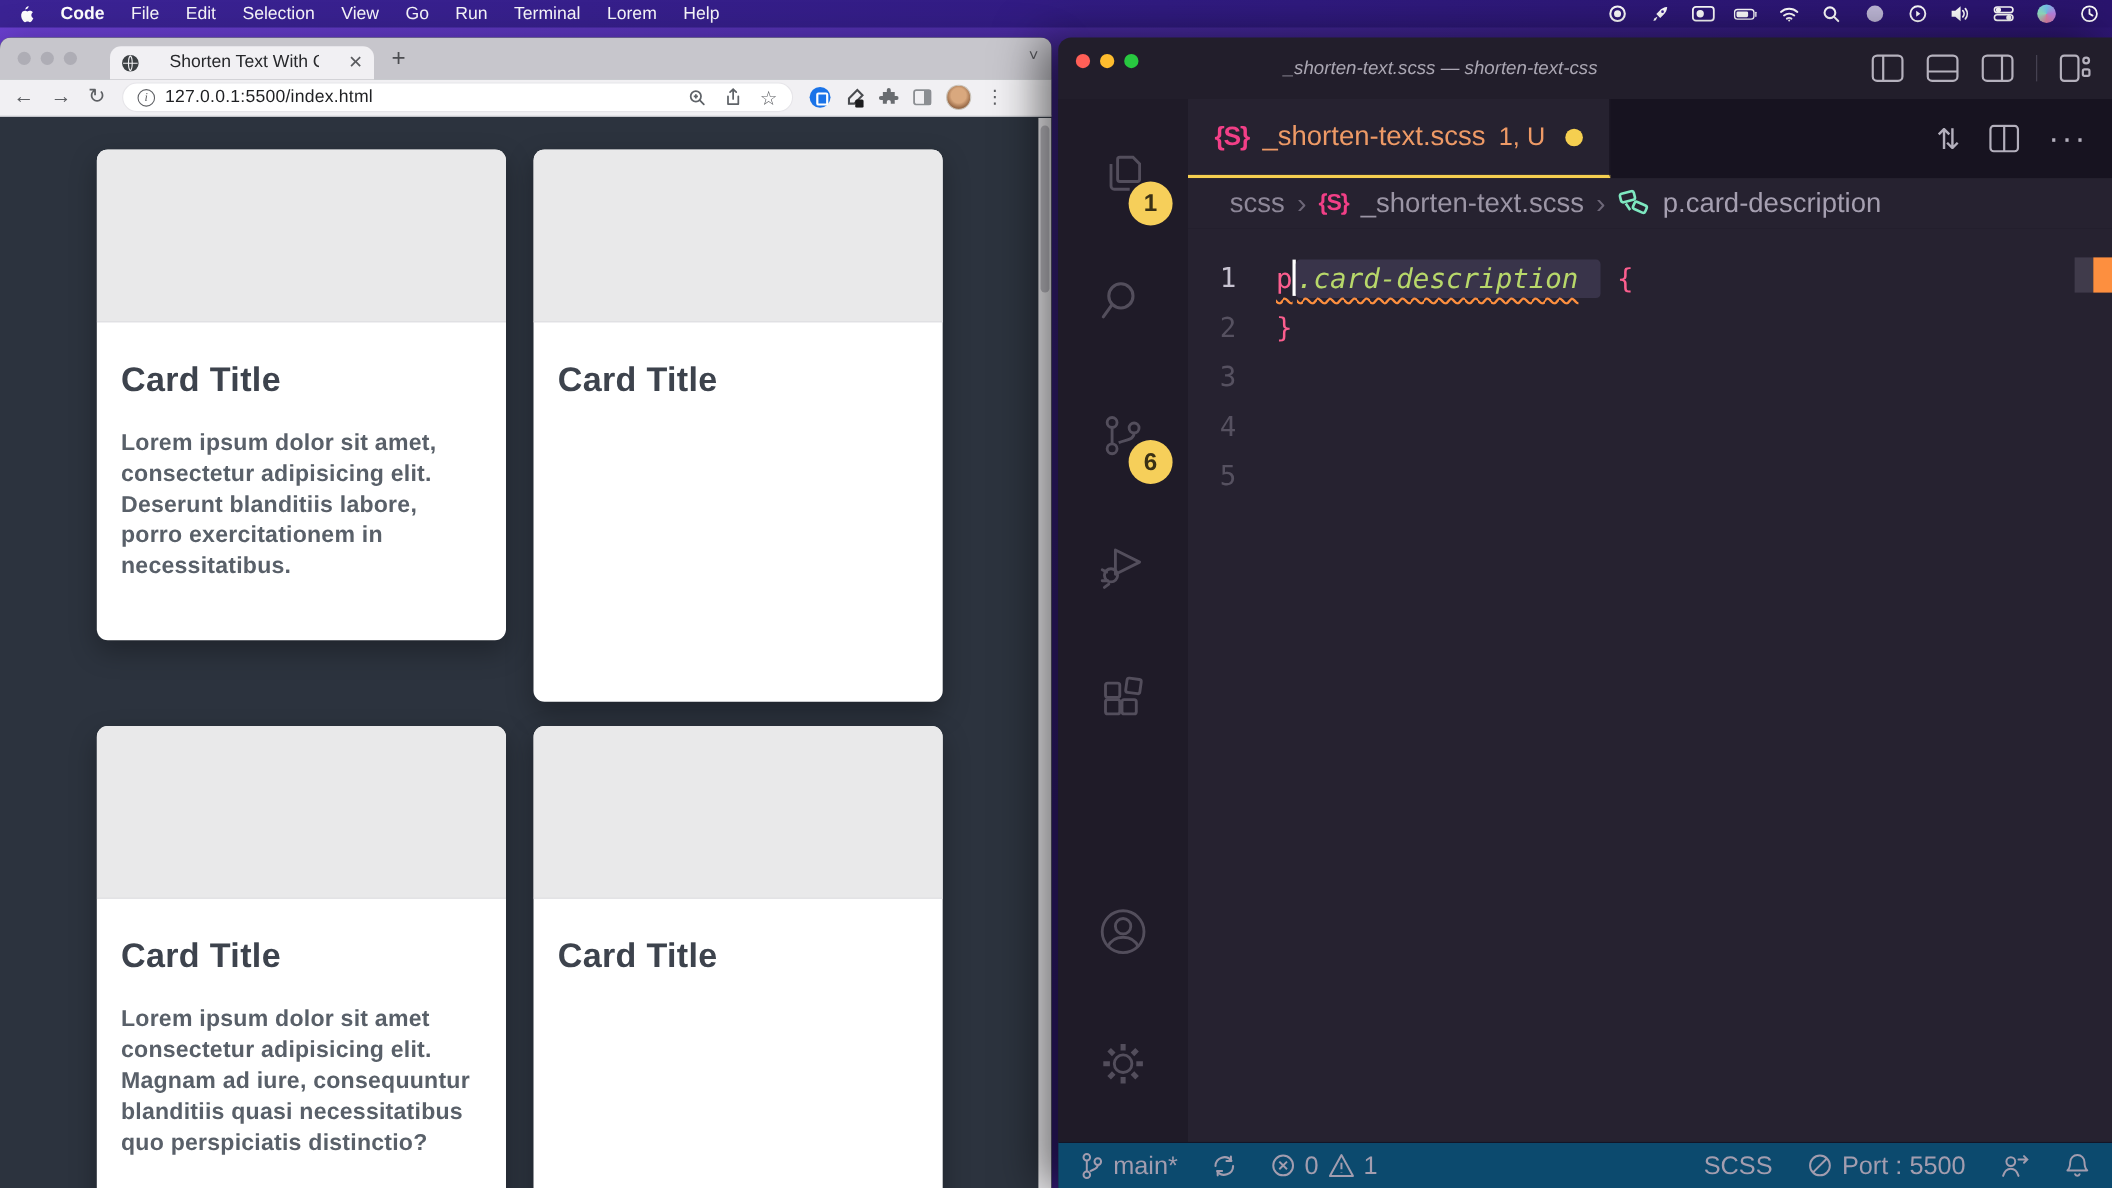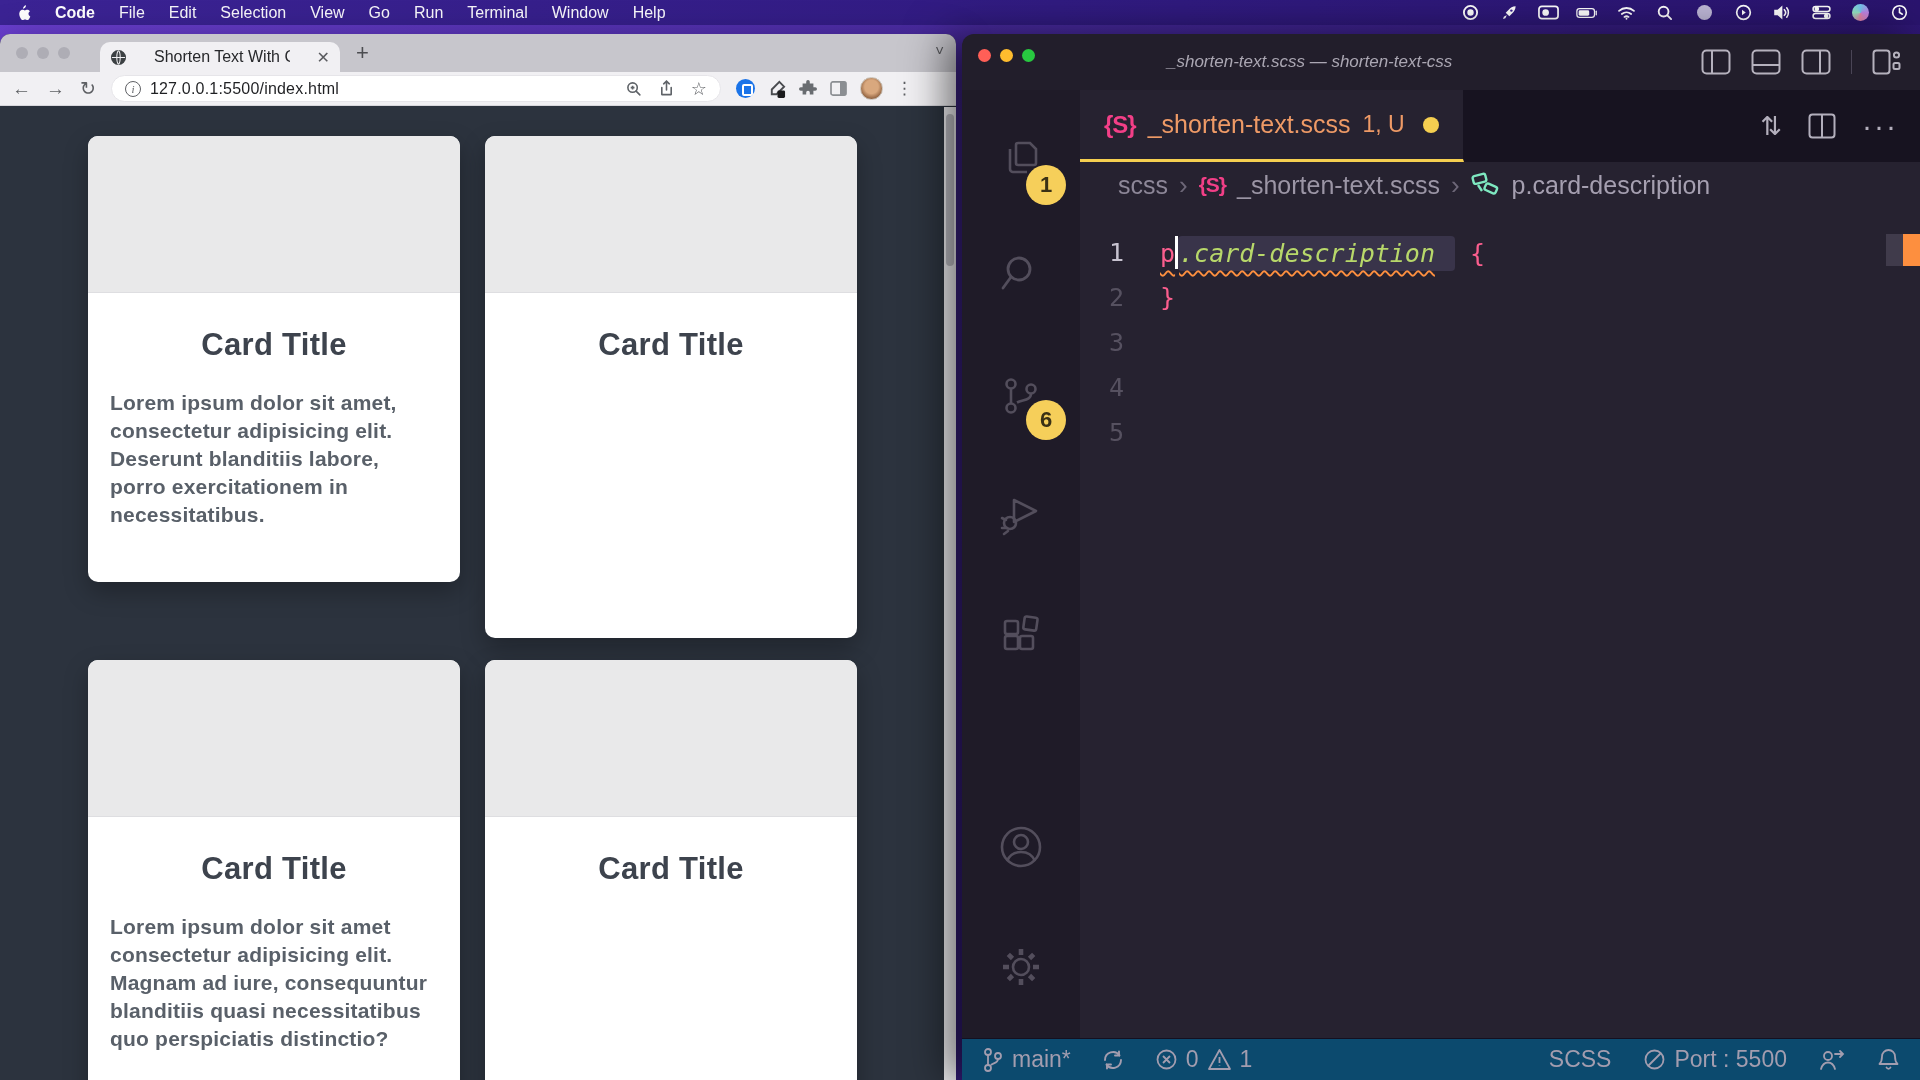--- a/index.html
+++ b/index.html
@@ -56,21 +56,21 @@
   .avatar{ width:23px; height:23px; border-radius:50%;
     background:radial-gradient(circle at 50% 42%, #d9a87e 0 42%, #9a6b48 70%, #6e4a30 100%);
     border:1px solid #c9c2b8; }
   .kebab{ font-size:17px; color:#5c5e62; }
 
   .viewport{ position:absolute; top:73px; left:0; right:0; bottom:0; background:#2c333e; overflow:hidden; }
   .card{ position:absolute; width:372px; background:#fff; border-radius:10px; overflow:hidden;
     box-shadow:0 10px 24px rgba(0,0,0,.28); }
   .card-img{ height:157px; background:#e9e9ea; border-bottom:1px solid #dedee1; }
   .card-pad{ padding:34px 22px 0 22px; }
-  .card-title{ font-size:31px; font-weight:bold; color:#3d434d; letter-spacing:.3px;text-align:center; }
+  .card-title{ font-size:31px; font-weight:bold; color:#3d434d; letter-spacing:.3px; }
   .card-text{ margin-top:26px; font-size:21px; font-weight:bold; color:#596069;
     line-height:28px; letter-spacing:.2px; }
   .c1{ left:88px; top:29px;  height:446px; }
   .c2{ left:485px; top:29px; height:502px; }
   .c3{ left:88px; top:553px; height:600px; }
   .c4{ left:485px; top:553px; height:600px; }
   .scroll-track{ position:absolute; right:0; top:0; width:12px; bottom:0; background:#efeef1; }
   .scroll-thumb{ position:absolute; right:2px; top:7px; width:8px; height:152px;
     border-radius:4px; background:#bcbbc1; }
 
@@ -149,21 +149,21 @@
           </svg>
       </span>
       <span class="appname">Code</span>
       <span class="mitem">File</span>
       <span class="mitem">Edit</span>
       <span class="mitem">Selection</span>
       <span class="mitem">View</span>
       <span class="mitem">Go</span>
       <span class="mitem">Run</span>
       <span class="mitem">Terminal</span>
-      <span class="mitem">Window</span>
+      <span class="mitem">Lorem</span>
       <span class="mitem">Help</span>
     </div>
     <div class="mb-right">
       <span class="mb-ic">
           <svg width="17" height="17" viewBox="0 0 18 18" fill="none" stroke="#fff" stroke-width="2">
             <circle cx="9" cy="9" r="7"></circle>
             <circle cx="9" cy="9" r="2.4" fill="#fff"></circle>
           </svg>
         </span>
       <span class="mb-ic">

